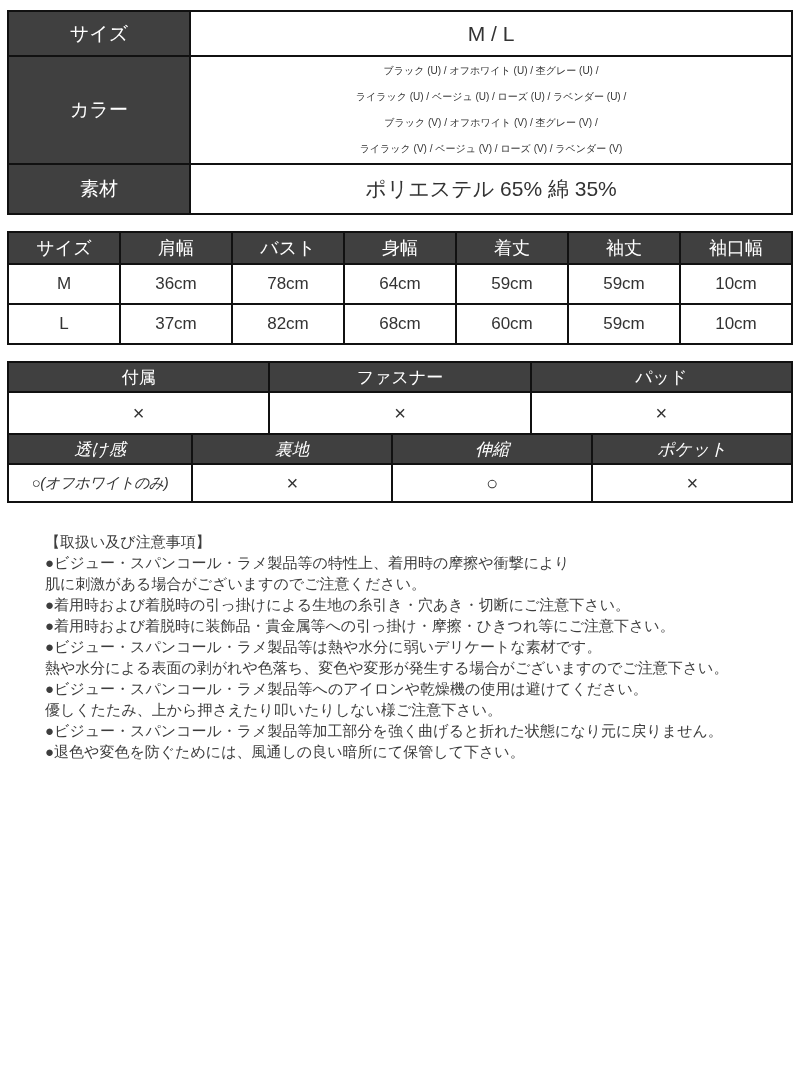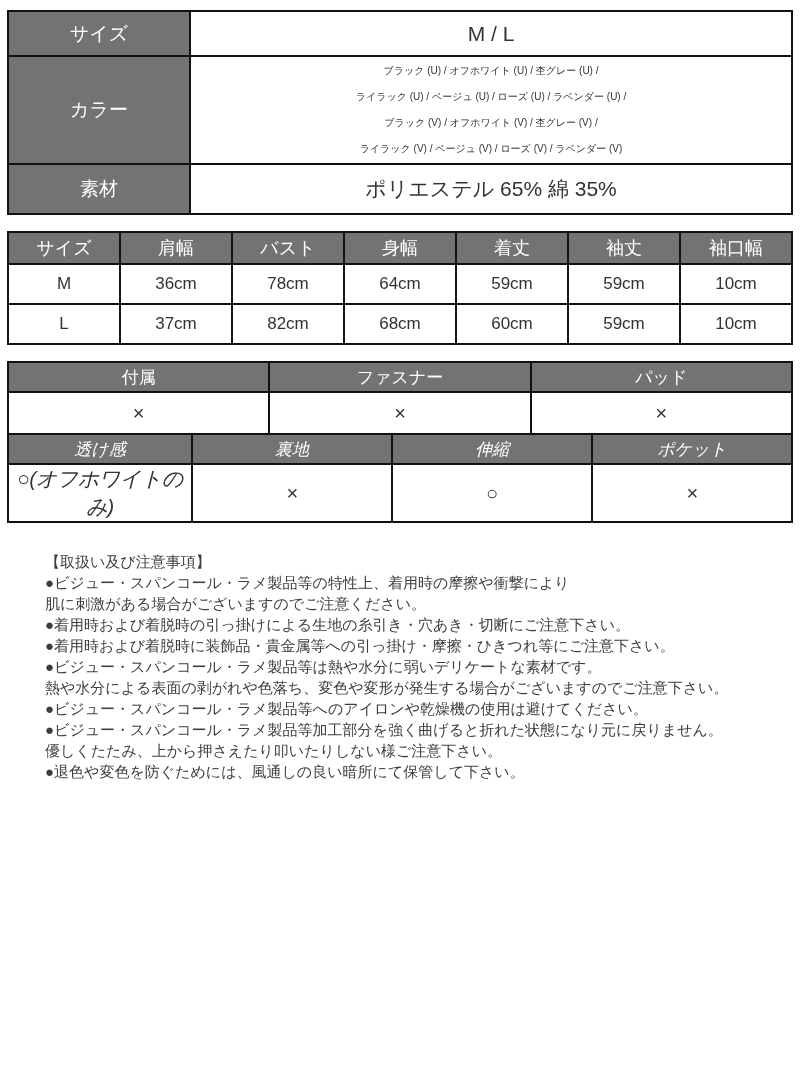--- a/index.html
+++ b/index.html
@@ -25,21 +25,21 @@
   }
   td, th {
     border: 2px solid #111111;
     text-align: center;
     vertical-align: middle;
     padding: 0;
     overflow: hidden;
     font-weight: normal;
   }
   .hdr {
-    background: #737373;
+    background: #404040;
     color: #ffffff;
   }
   
   .spec-table td.hdr { font-size: 19px; }
   .spec-table .label-col { width: 180px; }
   .row-size   { height: 45px; }
   .row-color  { height: 108px; }
   .row-fabric { height: 50px; }
   .spec-value { font-size: 21px; border-radius: 13px; }
   .color-line { font-size: 10px; line-height: 26px; white-space: nowrap; }
@@ -50,21 +50,21 @@
   .size-table .d-row { height: 40px; }
   .size-table .d-row td { font-size: 17px; }
   
   .feat-table-1 { margin-top: 16px; }
   .feat-table-2 { margin-top: -2px; font-style: italic; }
   .feat-h { height: 30px; }
   .feat-h td { font-size: 17px; }
   .feat-v1 { height: 42px; }
   .feat-v2 { height: 38px; }
   .feat-v1 td, .feat-v2 td { font-size: 20px; color: #333333; }
-  td.small-val { font-size: 21px; letter-spacing: -0.5px; margin-top: 40px; }
+  td.small-val { font-size: 15px; letter-spacing: -0.5px; margin-top: 40px; }
   .feat-table-2 .c0 { width: 182px; }
   
   .notes {
     margin-top: 28px;
     padding-left: 38px;
     padding-right: 28px;
     font-size: 15px;
     line-height: 21px;
     color: #3d3d3d;
   }
@@ -163,18 +163,18 @@
 
   <div class="notes">
     <div>【取扱い及び注意事項】</div>
     <div>●ビジュー・スパンコール・ラメ製品等の特性上、着用時の摩擦や衝撃により</div>
     <div>肌に刺激がある場合がございますのでご注意ください。</div>
     <div>●着用時および着脱時の引っ掛けによる生地の糸引き・穴あき・切断にご注意下さい。</div>
     <div>●着用時および着脱時に装飾品・貴金属等への引っ掛け・摩擦・ひきつれ等にご注意下さい。</div>
     <div>●ビジュー・スパンコール・ラメ製品等は熱や水分に弱いデリケートな素材です。</div>
     <div>熱や水分による表面の剥がれや色落ち、変色や変形が発生する場合がございますのでご注意下さい。</div>
     <div>●ビジュー・スパンコール・ラメ製品等へのアイロンや乾燥機の使用は避けてください。</div>
+    <div>優しくたたみ、上から押さえたり叩いたりしない様ご注意下さい。</div>
     <div>●ビジュー・スパンコール・ラメ製品等加工部分を強く曲げると折れた状態になり元に戻りません。</div>
-    <div>優しくたたみ、上から押さえたり叩いたりしない様ご注意下さい。</div>
     <div>●退色や変色を防ぐためには、風通しの良い暗所にて保管して下さい。</div>
   </div>
 
 </div>
 
 </body></html>

